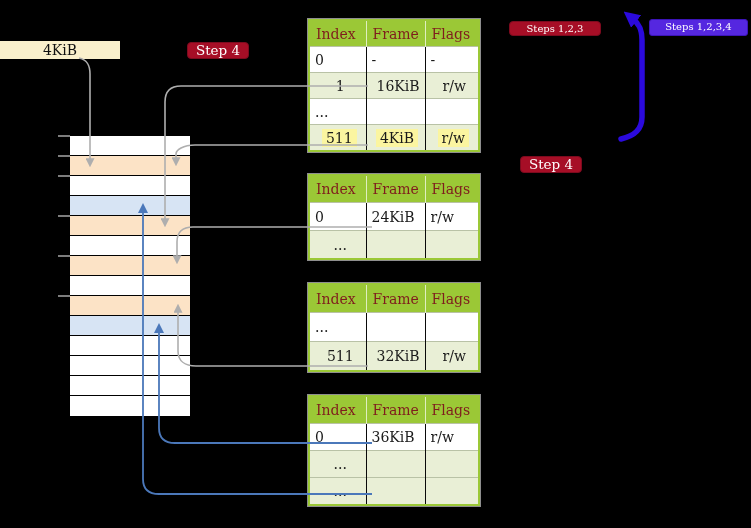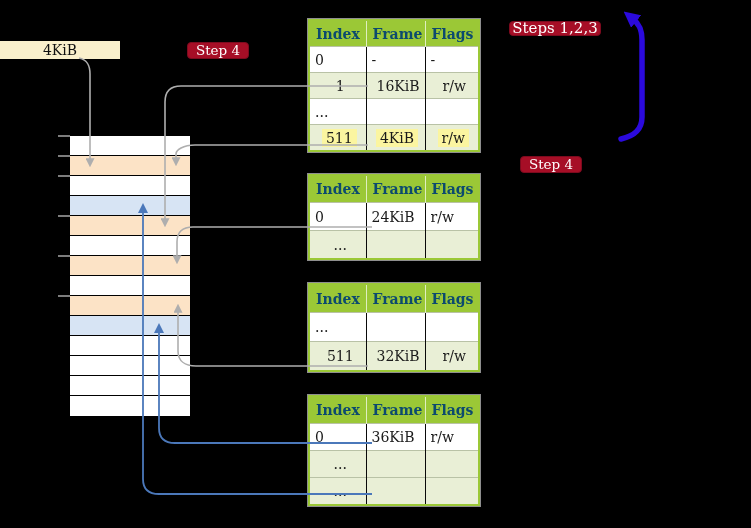--- a/index.html
+++ b/index.html
@@ -8,21 +8,21 @@
     font-family:"DejaVu Serif","Liberation Serif",serif;
   }
   
   #frame-box{
     position:absolute;left:0;top:41px;width:120px;height:18px;line-height:18px;
     background:var(--frame-box-cream);color:#111;text-align:center;font-size:14px;z-index:4;
   }
   
   .badge{
     position:absolute;color:#fff;text-align:center;white-space:nowrap;z-index:5;
-    font-size:15px;
+    font-size:10px;
   }
   .badge-red{background:var(--badge-red);border:1px solid var(--badge-red-border);border-radius:4px;}
   .badge-blue{background:var(--badge-blue);border:1px solid #3c14b8;border-radius:3px;}
   #badge-step0   {left:187px;top:42px;width:60px;height:15px;line-height:15px;font-size:13.5px;}
   #badge-steps123{left:509px;top:21px;width:90px;height:13px;line-height:13px;}
   #badge-steps1234{left:649px;top:19px;width:97px;height:15px;line-height:14px;}
   #badge-step4   {left:520px;top:156px;width:60px;height:15px;line-height:15px;font-size:13.5px;}
   
   #strip{
     position:absolute;left:68.5px;top:134.5px;width:120px;height:280px;
@@ -34,21 +34,21 @@
   
   .ptable{
     position:absolute;left:308px;width:168px;z-index:3;
     border:2.5px solid var(--table-header-green);
     box-shadow:0 0 0 1px #8e8e8e;background:#fff;
   }
   .pt1{top:19px;}  .pt2{top:174px;}  .pt3{top:283px;}  .pt4{top:395px;}
   .ptable table{border-collapse:collapse;table-layout:fixed;width:168px;}
   .col-index{width:56px;} .col-frame{width:59px;} .col-flags{width:53px;}
   .ptable th{
-    background:var(--table-header-green);color:#0c4a6e;font-weight:bold;font-size:14px;
+    background:var(--table-header-green);color:#7f1d1d;font-weight:normal;font-size:14px;
     text-align:left;padding:0 0 0 6px;
   }
   .ptable th + th{border-left:1px solid #dfeec0;}
   .ptable td{
     font-size:14px;color:#191919;padding:0 0 0 5px;background:#fff;
     border-top:1px solid #b9c2a6;overflow:hidden;white-space:nowrap;
   }
   .ptable td + td{border-left:1.4px solid #0a0a0a;}
   .ptable tr.shade td{background:var(--table-row-green);text-align:center;}
   .pt1 th{height:25px;} .pt1 td{height:25px;}
@@ -61,20 +61,21 @@
 </style>
 </head>
 <body>
 
 <div id="canvas">
 
   <div id="frame-box">4KiB</div>
 
   <div id="badge-step0" class="badge badge-red">Step 4</div>
   <div id="badge-steps123" class="badge badge-red">Steps 1,2,3</div>
+  <div id="badge-steps1234" class="badge badge-blue">Steps 1,2,3,4</div>
   <div id="badge-step4" class="badge badge-red">Step 4</div>
 
   <div id="strip">
       <div class="mrow" style="background: rgb(255, 255, 255);"></div>
       <div class="mrow" style="background: rgb(252, 227, 198);"></div>
       <div class="mrow" style="background: rgb(255, 255, 255);"></div>
       <div class="mrow" style="background: rgb(215, 228, 244);"></div>
       <div class="mrow" style="background: rgb(252, 227, 198);"></div>
       <div class="mrow" style="background: rgb(255, 255, 255);"></div>
       <div class="mrow" style="background: rgb(252, 227, 198);"></div>

